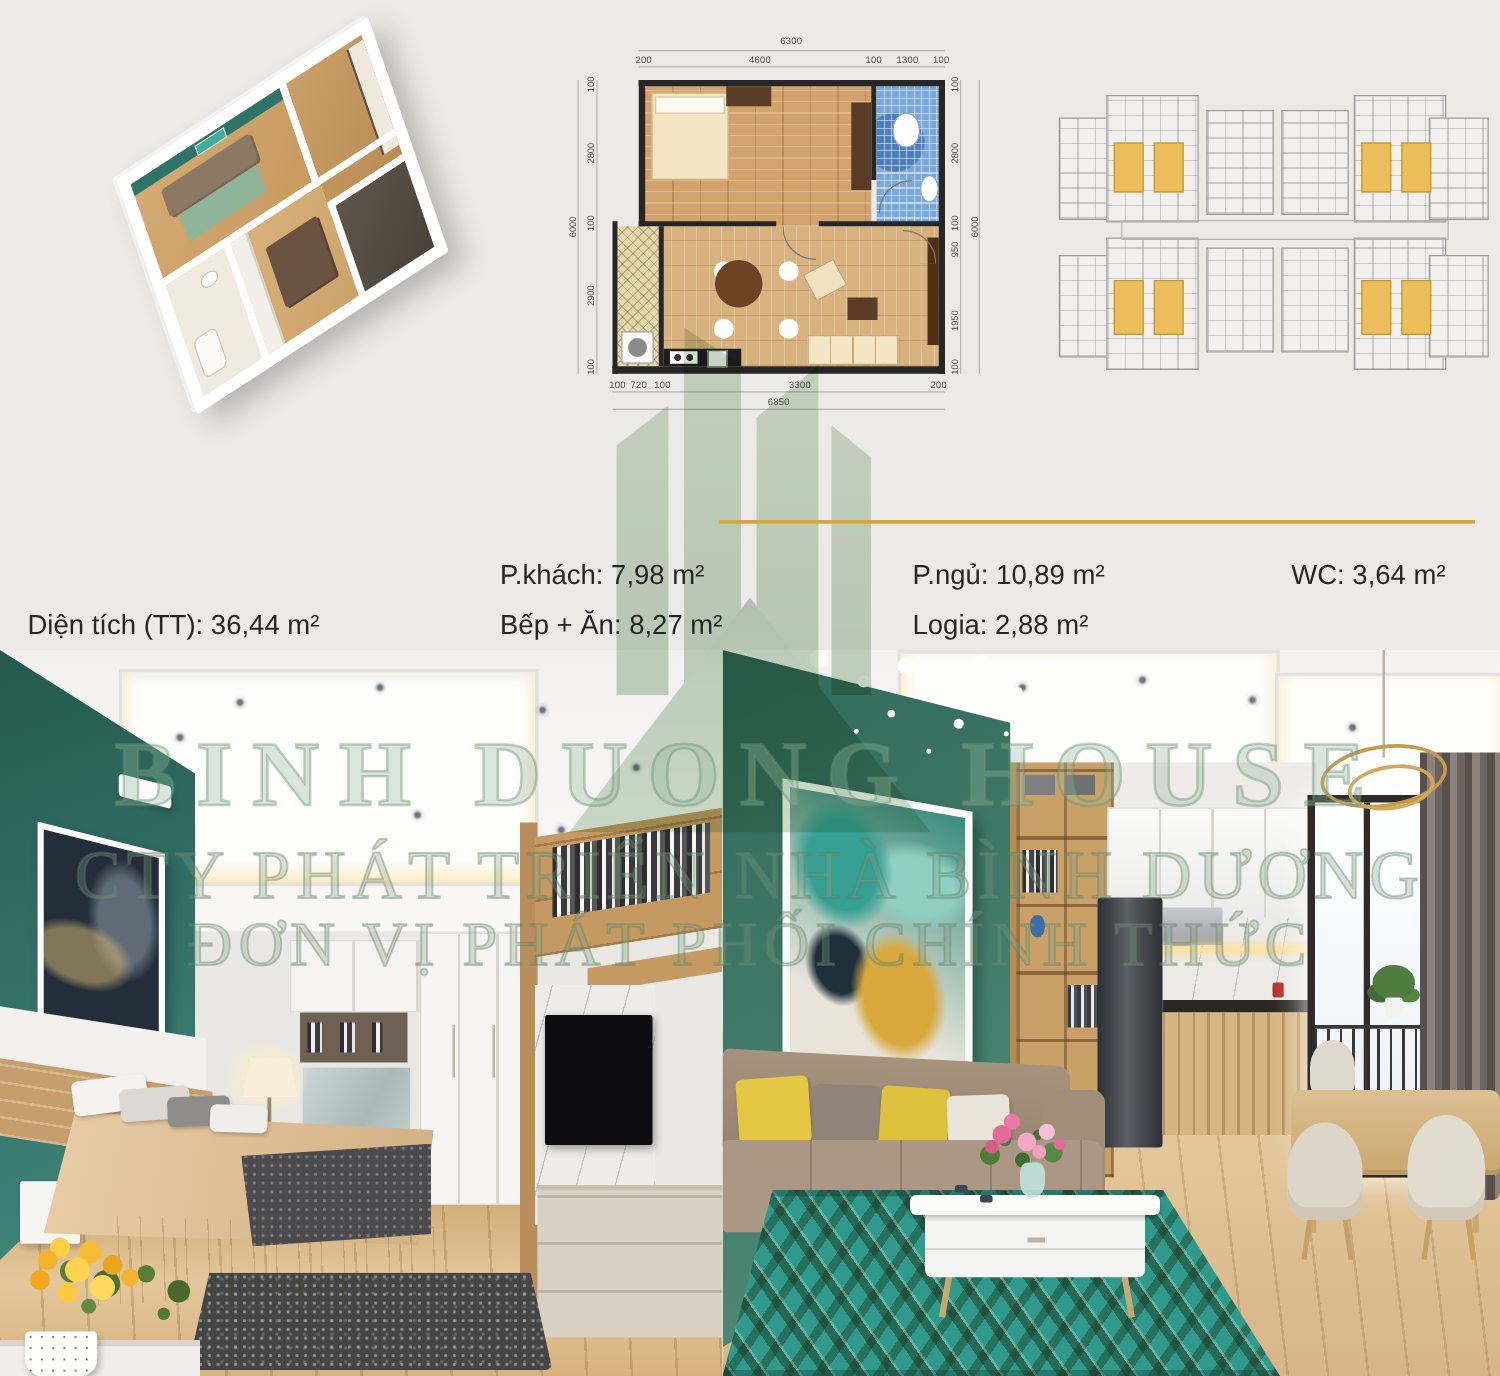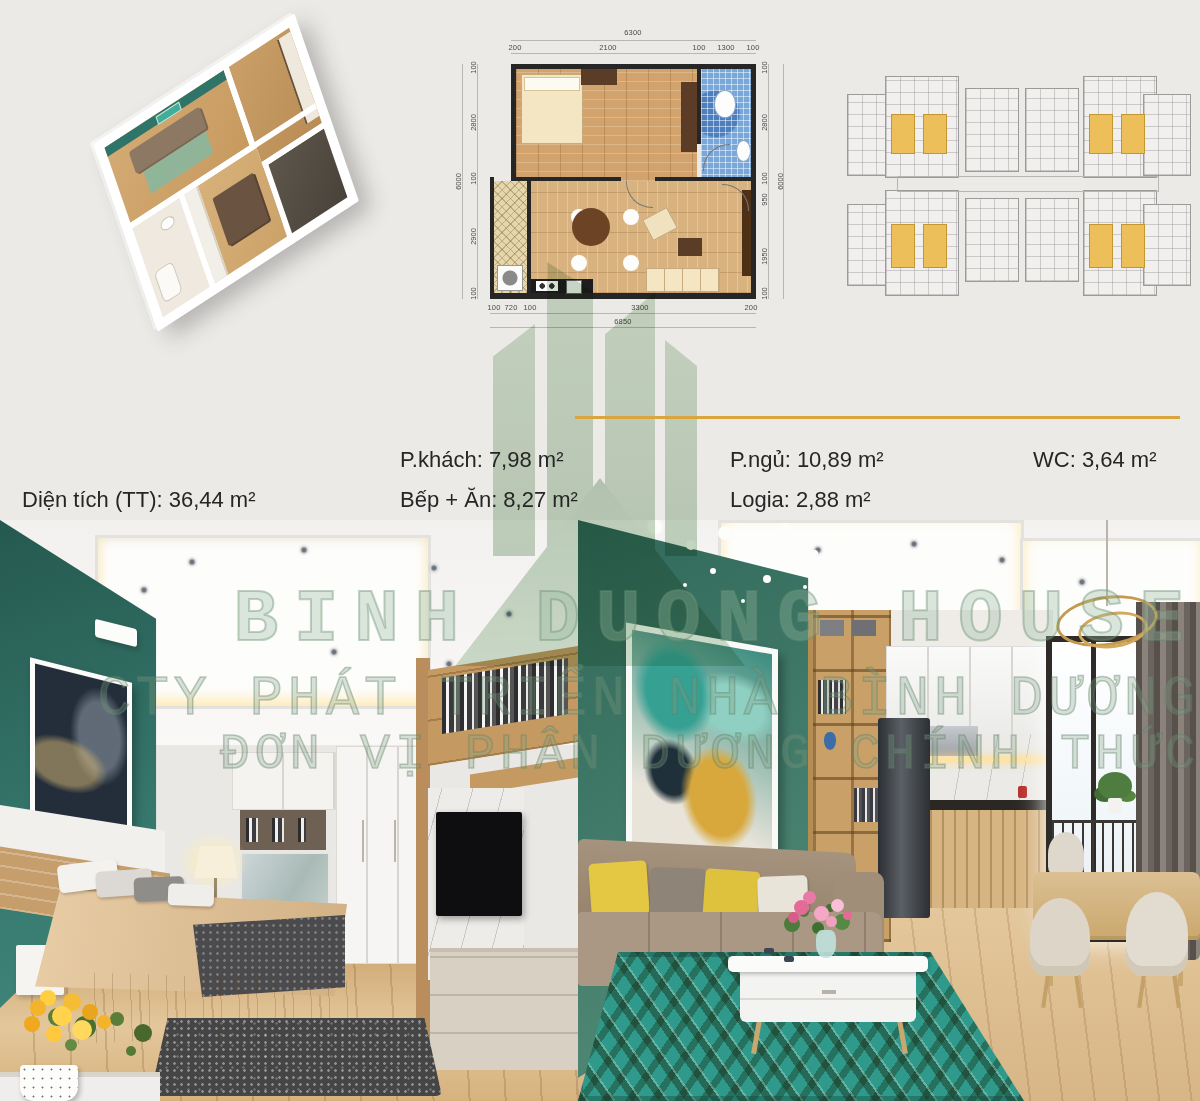--- a/index.html
+++ b/index.html
@@ -223,21 +223,21 @@
     background-image:linear-gradient(0deg,transparent 0 22px,#ddd9d2 22px 24px,transparent 24px);}
   .pR-ctknob{left:244px;top:470px;width:14px;height:4px;background:#b9b2a6;}
   .pR-ctleg{position:absolute;width:5px;height:34px;background:#c9a870;}
   .pR-fl-green{left:206px;top:396px;width:16px;height:16px;border-radius:50%;background:#4a7d3c;box-shadow:26px 4px 0 -2px #3f6e31,50px -2px 0 0 #558a44,12px -12px 0 -3px #4a7d3c,38px -16px 0 -4px #436f33;}
   .pR-fl-pink{left:216px;top:380px;width:15px;height:15px;border-radius:50%;background:#e46a97;
     box-shadow:20px 6px 0 0 #f4a7c6,-8px 10px 0 -2px #d85b8b,36px -2px 0 -1px #f7c0d6,8px -10px 0 -1px #e87ba6,30px 14px 0 -2px #f2a0bf,46px 8px 0 -3px #e46a97;}
   .pR-vase2{left:238px;top:410px;width:20px;height:28px;background:#bfe2dd;border-radius:30% 30% 45% 45%;opacity:.9;}
   .pR-cup{position:absolute;width:10px;height:6px;background:#3a4652;border-radius:2px;}
 
   
-  .wm{left:0;top:520px;width:1096px;height:581px;z-index:6;pointer-events:none;font-family:Liberation Mono, monospace;text-align:right;}
+  .wm{left:0;top:520px;width:1096px;height:581px;z-index:6;pointer-events:none;font-family:Liberation Serif, serif;text-align:center;}
   .wm div{position:absolute;width:1200px;white-space:nowrap;}
   .wm-1{top:58px;font-size:74px;font-weight:bold;letter-spacing:16px;color:rgba(150,185,158,.34);-webkit-text-stroke:2px rgba(105,145,115,.42);}
   .wm-2{top:148px;font-size:55px;letter-spacing:5px;color:rgba(130,160,135,.30);-webkit-text-stroke:1.5px rgba(95,130,100,.40);}
   .wm-3{top:206px;font-size:50px;letter-spacing:5px;color:rgba(130,160,135,.30);-webkit-text-stroke:1.5px rgba(95,130,100,.40);}
 </style>
 </head>
 <body>
 
 <div class="page">
 
@@ -271,21 +271,21 @@
     <div class="dimline" style="left:61px;top:31px;width:245px;height:1px"></div>
     <div class="dimline" style="left:12px;top:42px;width:1px;height:235px"></div>
     <div class="dimline" style="left:27px;top:42px;width:1px;height:235px"></div>
     <div class="dimline" style="left:318px;top:42px;width:1px;height:235px"></div>
     <div class="dimline" style="left:333px;top:42px;width:1px;height:235px"></div>
     <div class="dimline" style="left:40px;top:291px;width:266px;height:1px"></div>
     <div class="dimline" style="left:40px;top:305px;width:266px;height:1px"></div>
 
     <span class="dlab" style="left:183px;top:6px">6300</span>
     <span class="dlab" style="left:65px;top:21px">200</span>
-    <span class="dlab" style="left:158px;top:21px">2100</span>
+    <span class="dlab" style="left:158px;top:21px">4600</span>
     <span class="dlab" style="left:249px;top:21px">100</span>
     <span class="dlab" style="left:276px;top:21px">1300</span>
     <span class="dlab" style="left:303px;top:21px">100</span>
 
     <span class="vlab" style="left:8px;top:160px">6000</span>
     <span class="vlab" style="left:23px;top:46px">100</span>
     <span class="vlab" style="left:23px;top:101px">2800</span>
     <span class="vlab" style="left:23px;top:157px">100</span>
     <span class="vlab" style="left:23px;top:215px">2900</span>
     <span class="vlab" style="left:23px;top:272px">100</span>
@@ -503,16 +503,16 @@
       <div class="pR-vase2"></div>
       <div class="pR-cup" style="left:186px;top:428px"></div>
       <div class="pR-cup" style="left:206px;top:436px"></div>
       <div class="pR-branch"></div>
     </div>
   </div>
 
   <div class="abs wm">
     <div class="wm-1">BINH DUONG HOUSE</div>
     <div class="wm-2">CTY PHÁT TRIỂN NHÀ BÌNH DƯƠNG</div>
-    <div class="wm-3">ĐƠN VỊ PHÂN DƯƠNG CHÍNH THỨC</div>
+    <div class="wm-3">ĐƠN VỊ PHÁT PHỐI CHÍNH THỨC</div>
   </div>
 
 </div>
 
 </body></html>

